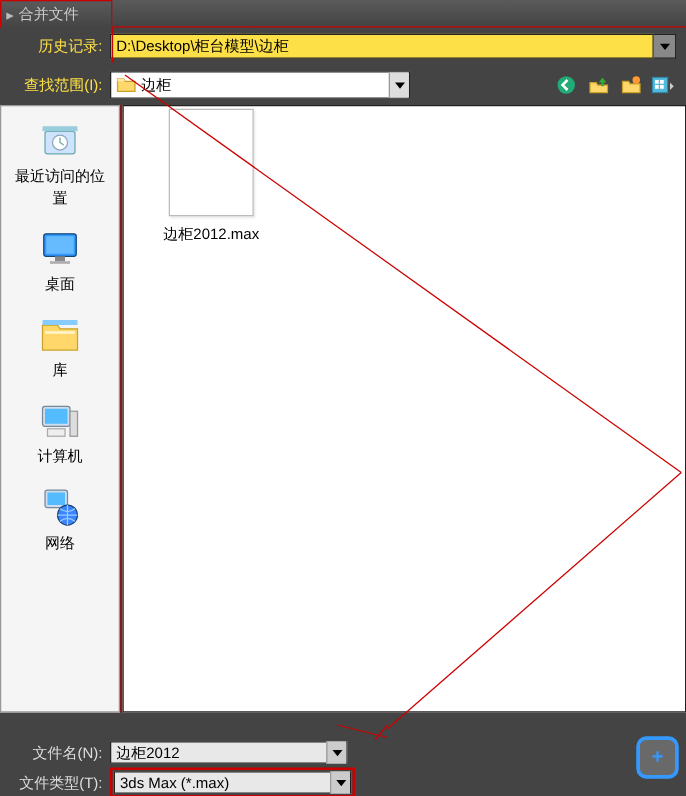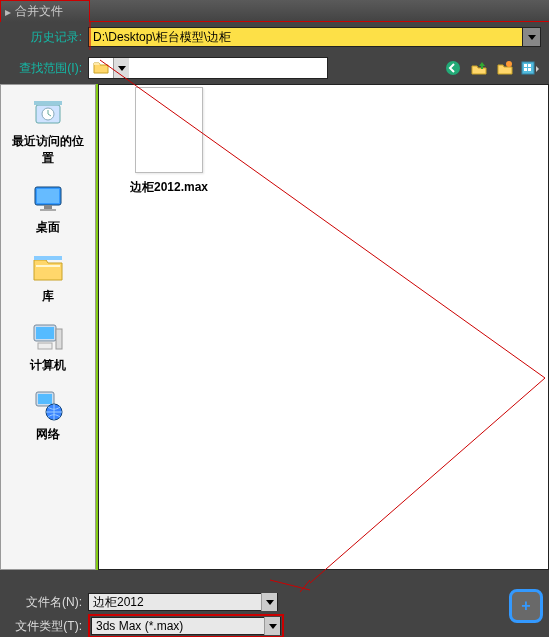--- a/index.html
+++ b/index.html
@@ -3,36 +3,36 @@
 <meta charset="utf-8">
 <style>
 * { box-sizing: border-box; margin: 0; padding: 0; }
 body { width: 549px; height: 637px; background: #444; font-family: "Microsoft YaHei", SimSun, sans-serif; font-size: 12px; color: #ccc; position: relative; overflow: hidden; }
 
 .titlebar { height: 22px; background: linear-gradient(#5a5a5a,#444); display: flex; align-items: center; padding: 0 4px; border: 1px solid #c00; border-bottom: none; width: 90px; position: relative; }
 .titlebar .caret { margin-right: 4px; color: #bbb; }
 .titlebar-rest { position: absolute; top: 0; left: 90px; right: 0; height: 22px; background: linear-gradient(#5a5a5a,#444); border-bottom: 1px solid #c00; }
 
 .row { display: flex; align-items: center; padding: 5px 8px; background: #444; }
-.row-label { width: 80px; text-align: right; padding-right: 6px; color: #14b8a6; }
+.row-label { width: 80px; text-align: right; padding-right: 6px; color: #fde047; }
 
 .history-input { flex: 1; height: 20px; background: #fde047; border: 1px solid #222; color: #000; padding: 0 4px; font-size: 12px; }
 .history-wrap { display: flex; flex: 1; position: relative; }
 .history-drop { width: 18px; height: 20px; background: #888; border: 1px solid #222; border-left: none; display: flex; align-items: center; justify-content: center; cursor: pointer; }
 .triangle-down { width: 0; height: 0; border-left: 4px solid transparent; border-right: 4px solid transparent; border-top: 5px solid #000; }
 
 .lookin-wrap { display: flex; flex: 1; align-items: center; gap: 6px; }
 .lookin-combo { display: flex; background: #fff; border: 1px solid #222; height: 22px; align-items: center; flex: 0 0 240px; }
 .lookin-icon { margin: 0 4px; }
 .lookin-text { flex: 1; color: #000; }
 .lookin-drop { width: 16px; height: 20px; background: #ddd; display: flex; align-items: center; justify-content: center; border-left: 1px solid #999; cursor: pointer; }
 
 .toolbtn { width: 20px; height: 20px; display: flex; align-items: center; justify-content: center; cursor: pointer; }
 
-.main { display: flex; height: 486px; background: #84cc16; font-weight: bold; }
+.main { display: flex; height: 486px; background: #7f1d1d; }
 .sidebar { width: 96px; background: #f5f5f5; border: 1px solid #999; display: flex; flex-direction: column; align-items: center; padding-top: 8px; gap: 10px; }
 .side-item { display: flex; flex-direction: column; align-items: center; gap: 2px; color: #000; cursor: pointer; width: 80px; padding: 2px; }
 .side-item .lbl { font-size: 12px; text-align: center; }
 
 .filearea { flex: 1; background: #fff; border: 1px solid #222; margin-left: 2px; position: relative; overflow: hidden; }
 .file-item { position: absolute; top: 2px; left: 20px; width: 100px; text-align: center; cursor: pointer; }
 .file-thumb { width: 68px; height: 86px; background: #fff; border: 1px solid #bbb; margin: 0 auto 6px; box-shadow: 1px 1px 2px rgba(0,0,0,.1); }
 .file-lbl { color: #000; font-size: 12px; }
 
 .bottom { background: #444; padding: 20px 8px; }
@@ -74,20 +74,21 @@
 <div class="row">
   <div class="row-label"><span>查找范围(I):</span></div>
   <div class="lookin-wrap">
     <div class="lookin-combo">
       <span class="lookin-icon">
         <svg class="folder-svg" viewBox="0 0 16 14">
             <path fill="#ffd76b" stroke="#c9a227" d="M1 3h5l1 2h8v8H1z"></path>
             <path fill="#ffe9a8" d="M1 3h5l1 2H1z"></path>
           </svg>
       </span>
+      <span class="lookin-text">边柜</span>
       <div class="lookin-drop">
           <div class="triangle-down"></div>
         </div>
     </div>
     <div style="flex:1"></div>
     <div class="toolbtn">
       <svg width="16" height="16" viewBox="0 0 16 16">
           <circle cx="8" cy="8" r="7" fill="#2a7"></circle>
           <path d="M9 4l-4 4 4 4" stroke="#fff" stroke-width="2" fill="none"></path>
         </svg>

